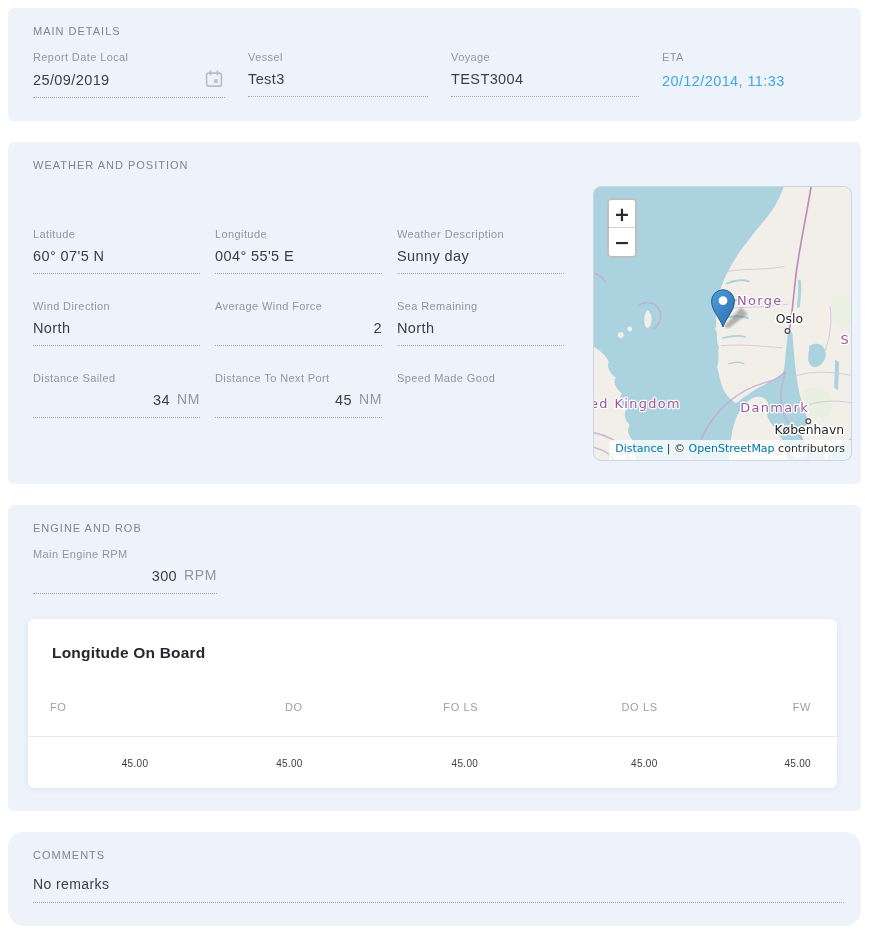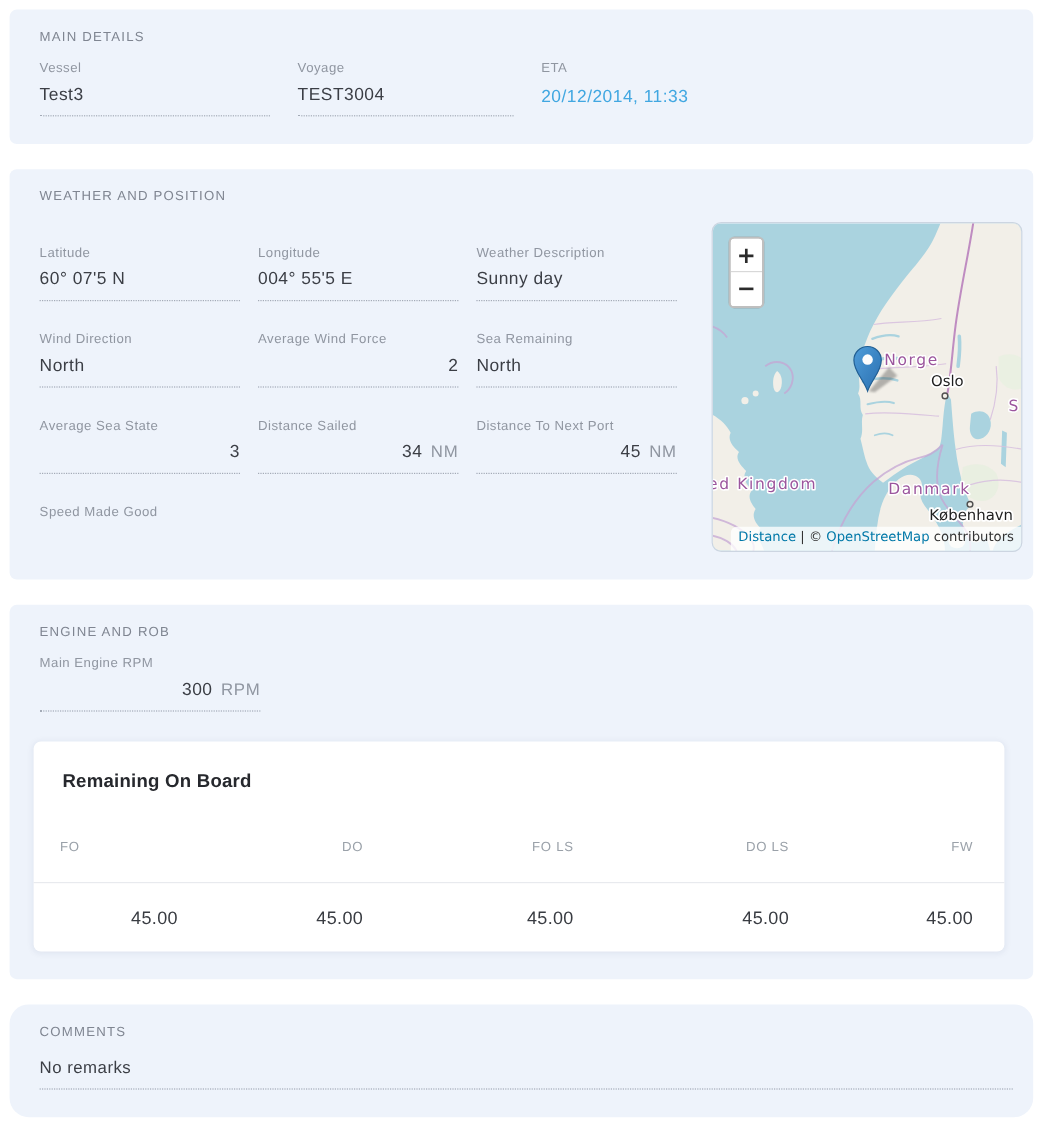--- a/index.html
+++ b/index.html
@@ -87,21 +87,21 @@
   }
   .rob-title {
     font-size:15.5px; font-weight:700; color:#26282d;
     letter-spacing:.2px; margin:0; padding:0 26px 0 24px;
   }
   .rob-head, .rob-row { display:grid; grid-template-columns:98fr 154fr 175fr 179fr 153fr; }
   .rob-head { padding:39px 26px 23px 22px; font-size:11px; color:#9aa1a9; letter-spacing:.6px; }
   .rob-head span { text-align:right; }
   .rob-head span:first-child { text-align:left; }
   .rob-divider { height:1px; background:#e8eaee; }
-  .rob-row { padding:21px 26px 19px 22px; font-size:15px; color:#393c42; letter-spacing:.3px; }
+  .rob-row { padding:21px 26px 19px 22px; font-size:10px; color:#393c42; letter-spacing:.3px; }
   .rob-row span { text-align:right; }
 
   
   .comments-field { padding-left:8px; }
   .comments-field .control { min-height:24px; padding-bottom:9px; font-size:14px; }
 
   
   .m-country {
     font:13px "DejaVu Sans", sans-serif; fill:#9b559d; letter-spacing:1.4px;
     paint-order:stroke; stroke:#ffffff; stroke-width:2.6px; stroke-linejoin:round;
@@ -113,20 +113,32 @@
 </style>
 </head>
 <body>
 
 <div class="page">
 
   <section class="panel">
     <h2 class="panel-title">MAIN DETAILS</h2>
     <div class="grid-main">
 
+      <div class="field">
+        <label>Report Date Local</label>
+        <div class="control">
+          <span class="val">25/09/2019</span>
+          <svg class="cal-icon" viewBox="0 0 18 18">
+            <rect x="1.6" y="3.2" width="14.8" height="13" rx="2" fill="none" stroke="#b8bec8" stroke-width="1.7"></rect>
+            <line x1="5.6" y1="1.1" x2="5.6" y2="4.6" stroke="#b8bec8" stroke-width="1.7" stroke-linecap="round"></line>
+            <line x1="12.4" y1="1.1" x2="12.4" y2="4.6" stroke="#b8bec8" stroke-width="1.7" stroke-linecap="round"></line>
+            <rect x="9.1" y="9.2" width="3.6" height="3.6" fill="#b8bec8"></rect>
+          </svg>
+        </div>
+      </div>
 
       <div class="field">
         <label>Vessel</label>
         <div class="control">
           <span class="val">Test3</span>
         </div>
       </div>
 
       <div class="field">
         <label>Voyage</label>
@@ -184,26 +196,20 @@
           </div>
         </div>
 
         <div class="field">
           <label>Sea Remaining</label>
           <div class="control">
             <span class="val">North</span>
           </div>
         </div>
 
-        <div class="field">
-          <label>Average Sea State</label>
-          <div class="control num">
-            <span class="val">3</span>
-          </div>
-        </div>
 
         <div class="field">
           <label>Distance Sailed</label>
           <div class="control num">
             <span class="val">34</span>
             <span class="unit">NM</span>
           </div>
         </div>
 
         <div class="field">
@@ -327,21 +333,21 @@
 
     <div class="field field-rpm">
       <label>Main Engine RPM</label>
       <div class="control num">
         <span class="val">300</span>
         <span class="unit">RPM</span>
       </div>
     </div>
 
     <div class="rob-card">
-      <h3 class="rob-title">Remaining On Board</h3>
+      <h3 class="rob-title">Longitude On Board</h3>
 
       <div class="rob-head">
         <span>FO</span>
         <span>DO</span>
         <span>FO LS</span>
         <span>DO LS</span>
         <span>FW</span>
       </div>
 
       <div class="rob-divider"></div>

